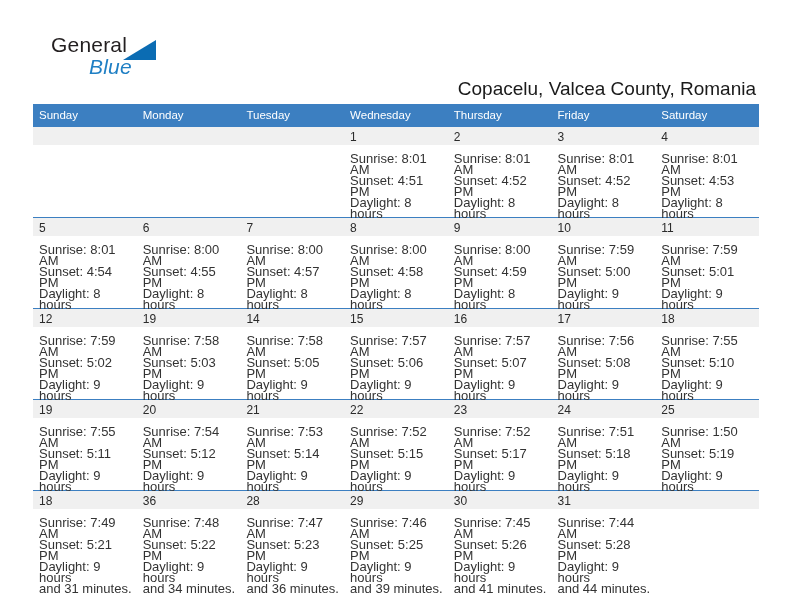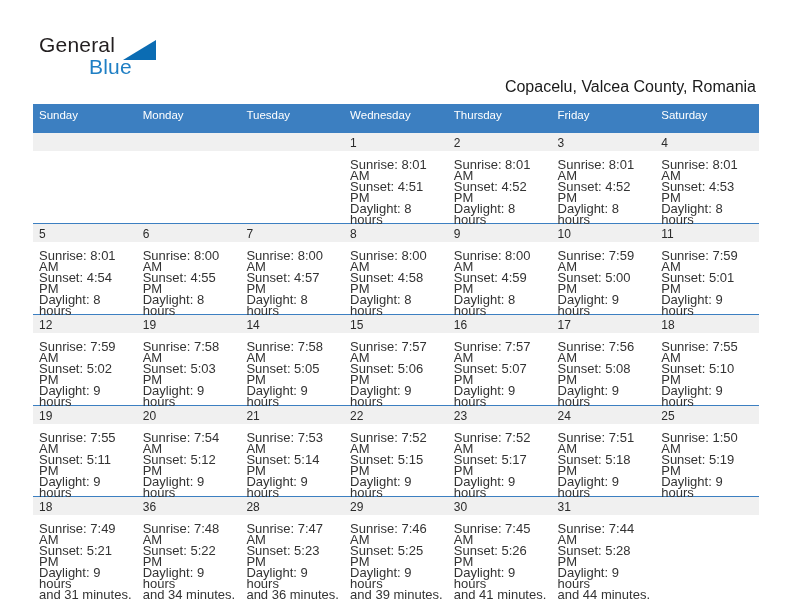--- a/index.html
+++ b/index.html
@@ -31,35 +31,36 @@
   }
   .brand {
     position: absolute;
     left: 35px;
     top: 33px;
     width: 180px;
     height: 55px;
   }
   .brand-general {
     position: absolute;
-    left: 4px;
+    left: 16px;
     top: 0;
     font-size: 21px;
     letter-spacing: .2px;
     color: #231f20;
     font-family: "Liberation Sans", sans-serif;
   }
   .brand-blue {
     position: absolute;
     left: 54px;
     top: 22px;
     font-size: 21px;
     letter-spacing: .2px;
     color: #1f7fc4;
     font-family: "Liberation Sans", sans-serif;
+    font-style: italic;
   }
   .brand-triangle {
     position: absolute;
     left: 88px;
     top: 7px;
     width: 0;
     height: 0;
     border-left: 33px solid transparent;
     border-bottom: 20px solid #0b6cb3;
   }
@@ -71,21 +72,21 @@
     font-size: 27px;
     color: #1a1a1a;
     text-align: right;
     white-space: nowrap;
     font-family: "Liberation Sans", sans-serif;
   }
   .subtitle {
     position: absolute;
     right: 36px;
     top: 78px;
-    font-size: 16px;
+    font-size: 19px;
     color: #1a1a1a;
     text-align: right;
     white-space: nowrap;
     font-family: "Liberation Sans", sans-serif;
   }
 
   
   .calendar {
     position: absolute;
     left: 33px;
@@ -93,21 +94,21 @@
     width: 726px;
     border-collapse: collapse;
     table-layout: fixed;
   }
   .calendar th {
     background: #3c7fc1;
     color: #ffffff;
     font-size: 11.5px;
     font-weight: normal;
     text-align: left;
-    padding: 5px 0 12px 6px;
+    padding: 5px 0 6px 6px;
     height: 12px;
     border: none;
     font-family: "Liberation Sans", sans-serif;
   }
   .week-row > td {
     padding: 0;
     vertical-align: top;
     border-top: 1.3px solid #3c7fc1;
     height: 90px;
   }

